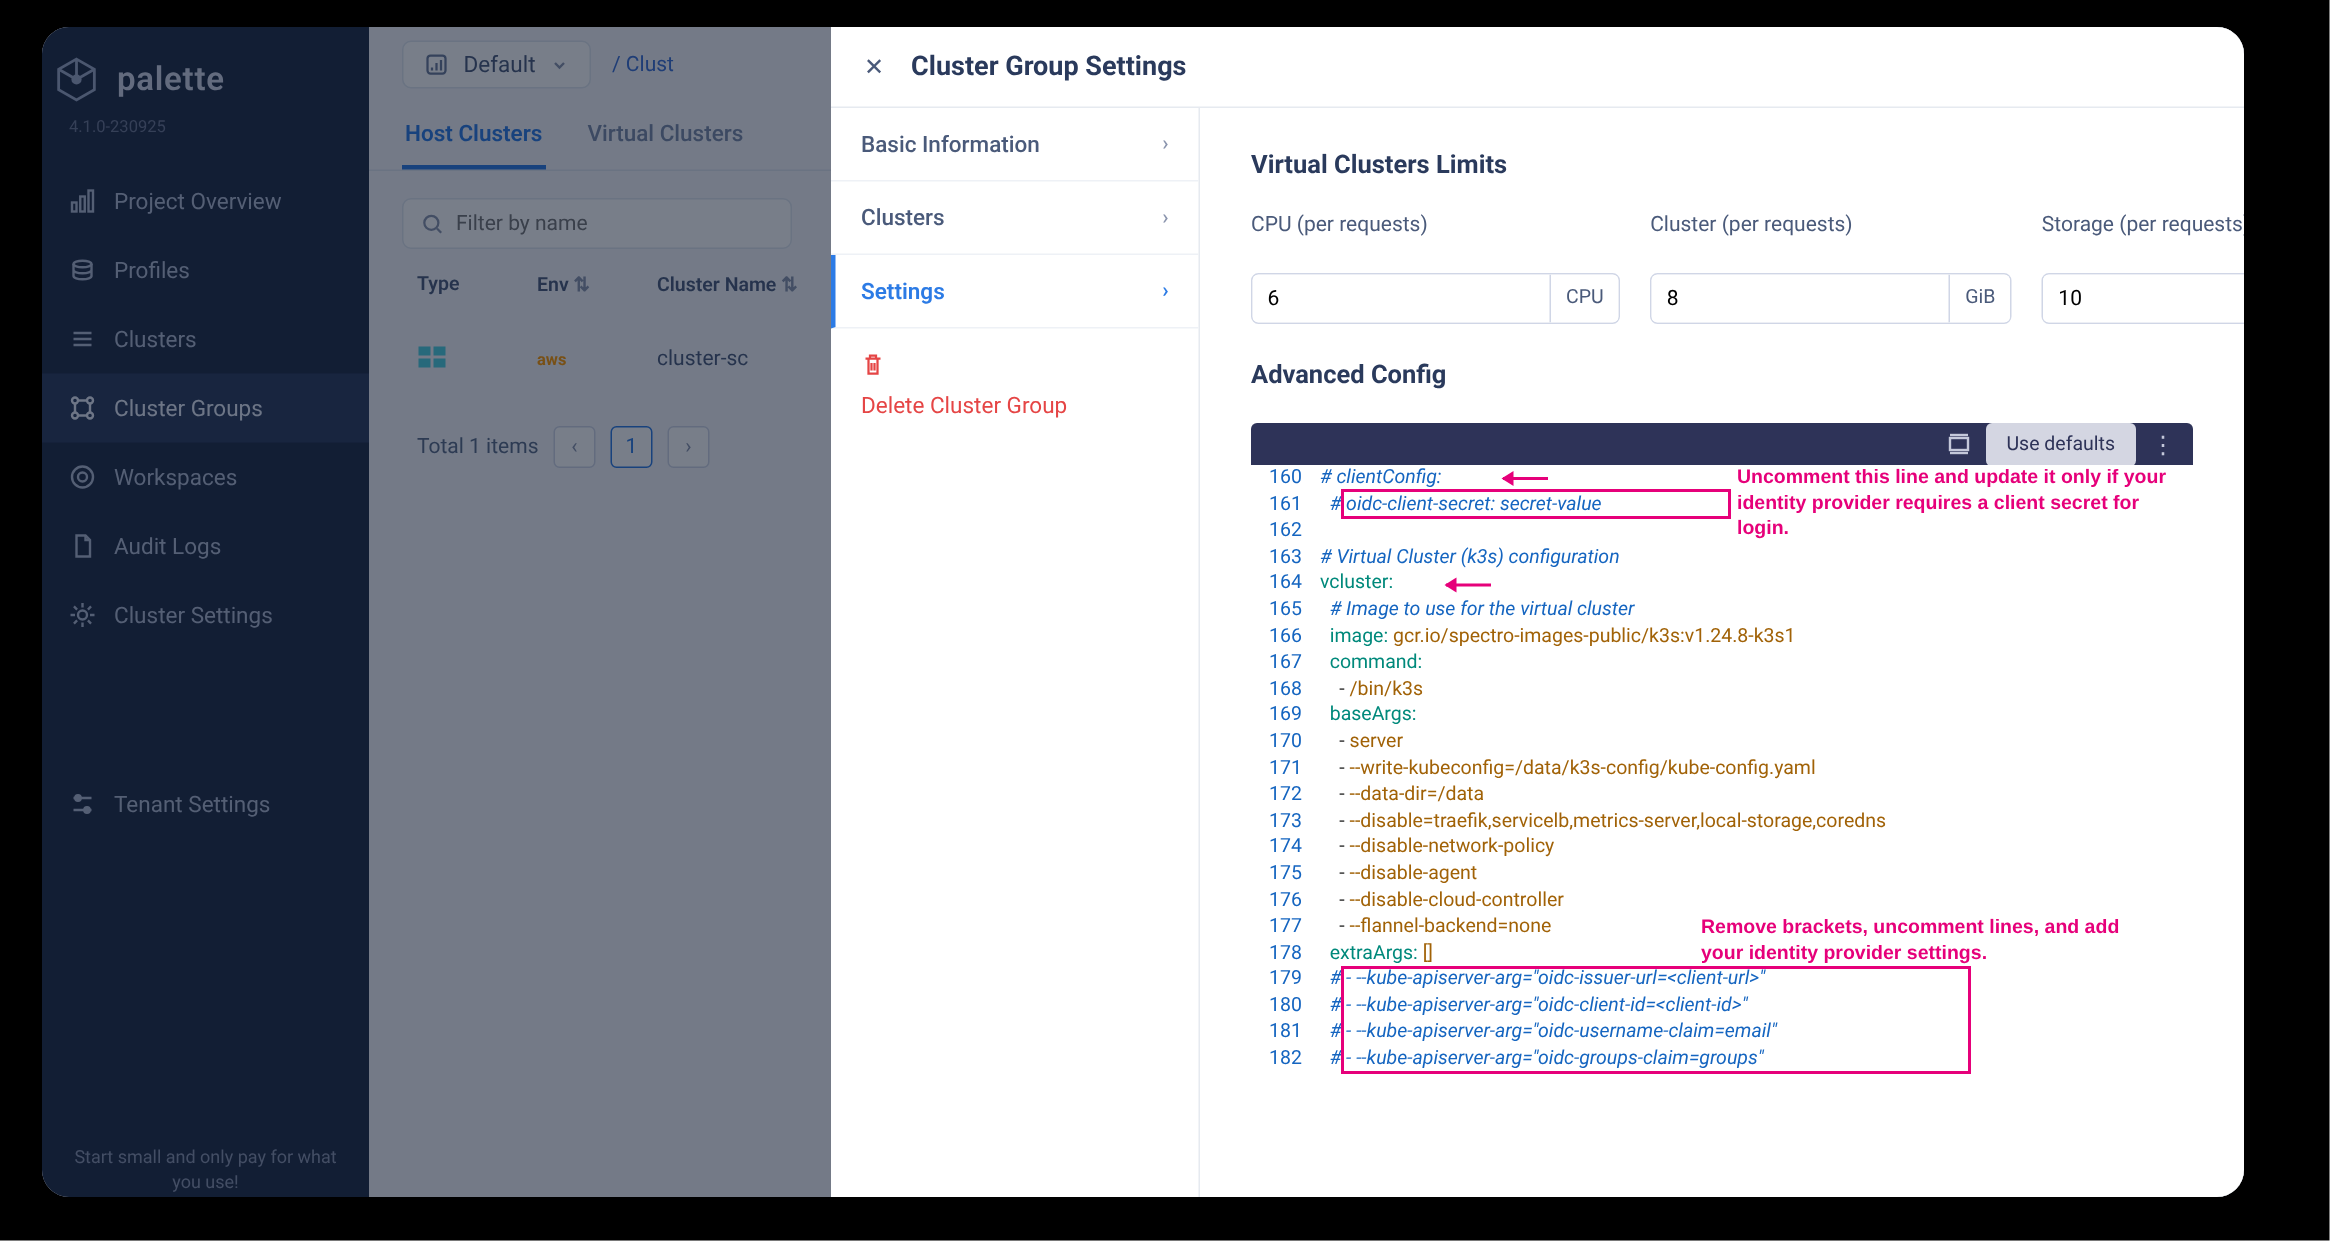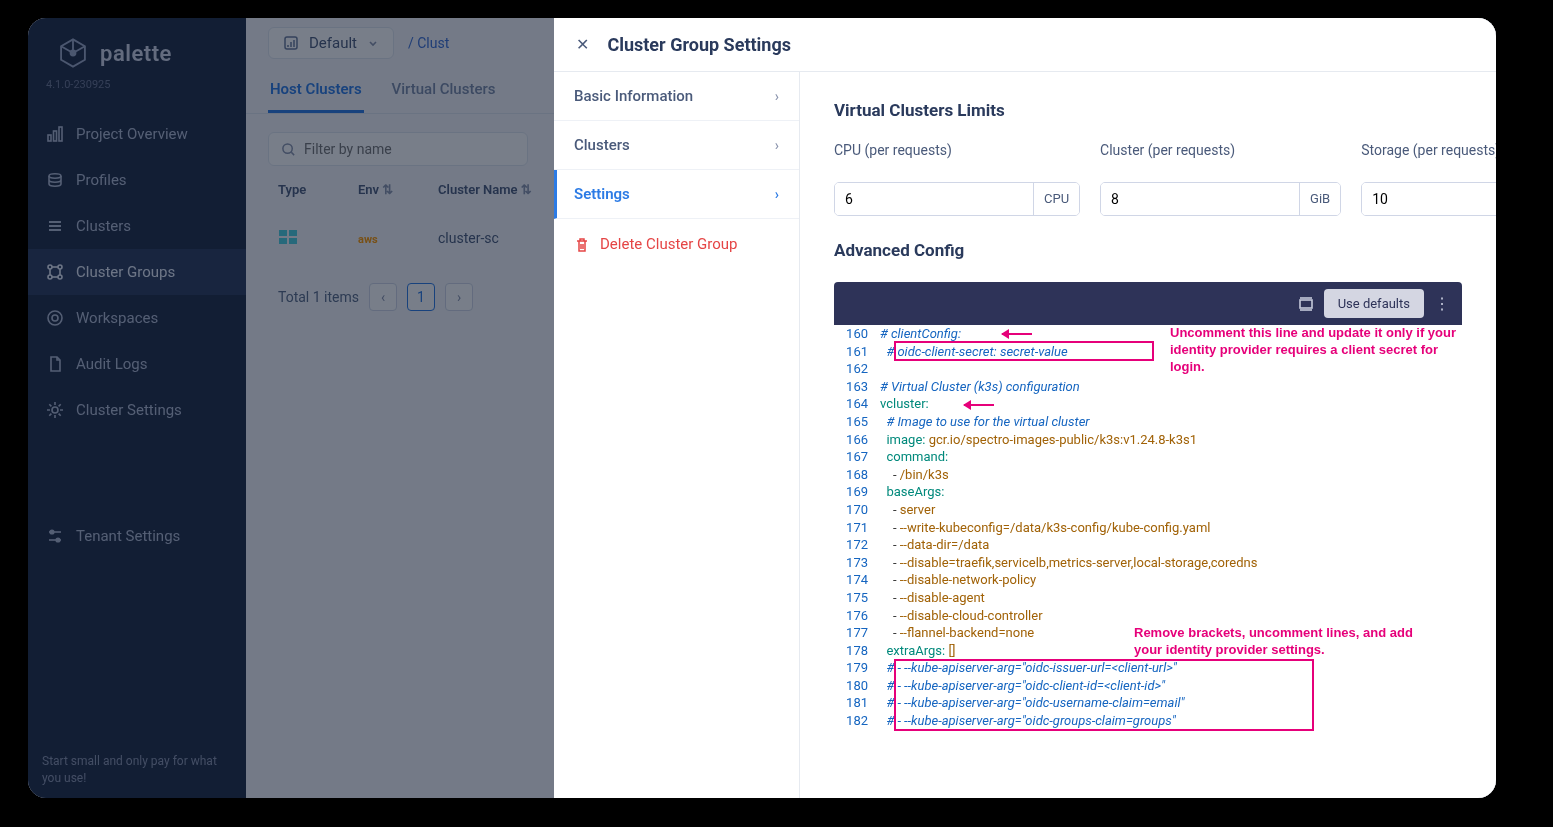--- a/index.html
+++ b/index.html
@@ -1,27 +1,27 @@
 <!DOCTYPE html>
 <html><head>
 <meta charset="utf-8">
 <style>
 * { box-sizing: border-box; margin: 0; padding: 0; font-family: -apple-system, BlinkMacSystemFont, "Segoe UI", Roboto, sans-serif; }
 body { background: #000; width: 1553px; height: 827px; overflow: hidden; position: relative; }
 .app-window { position: absolute; left: 28px; top: 18px; width: 1468px; height: 780px; background: #fff; border-radius: 18px; overflow: hidden; box-shadow: 0 10px 40px rgba(0,0,0,0.5); }
 .sidebar { position: absolute; left: 0; top: 0; width: 218px; height: 100%; background: #1e2a44; color: #9ca8c5; }
-.logo-area { padding: 18px 18px 8px 28px; display: flex; align-items: center; gap: 10px; }
+.logo-area { padding: 18px 18px 8px 6px; display: flex; align-items: center; gap: 10px; }
 .logo-svg { width: 34px; height: 34px; color: #9ca8c5; }
 .logo-text { font-size: 22px; font-weight: 600; color: #d0d6e6; letter-spacing: 0.5px; }
 .version { font-size: 11px; color: #6b7590; padding: 0 18px 20px 18px; }
 .nav { list-style: none; }
 .nav-item { display: flex; align-items: center; gap: 12px; padding: 14px 18px; font-size: 15px; color: #b0bad1; cursor: pointer; }
 .nav-item.active { background: #2a3a5c; color: #e6ecf8; }
 .nav-item .icon { width: 18px; height: 18px; display: inline-flex; align-items: center; justify-content: center; }
-.footer-note { position: absolute; bottom: 11px; left: 0; right: 0; text-align: left; font-size: 12px; color: #8a94ad; line-height: 1.4; padding: 0 14px; }
+.footer-note { position: absolute; bottom: 1px; left: 0; right: 0; text-align: center; font-size: 12px; color: #8a94ad; line-height: 1.4; padding: 0 14px; }
 .main { position: absolute; left: 218px; top: 0; right: 0; bottom: 0; background: #f5f7fa; }
 .topbar { height: 50px; display: flex; align-items: center; padding: 0 22px; }
 .org-select { display: flex; align-items: center; gap: 10px; background: #fff; border: 1px solid #e0e6ef; border-radius: 6px; padding: 6px 14px; font-size: 15px; color: #4a5a7a; }
 .breadcrumb { margin-left: 14px; font-size: 14px; color: #3b6fd6; }
 .tabs { display: flex; gap: 26px; padding: 0 22px; border-bottom: 1px solid #e0e6ef; }
 .tab { padding: 12px 2px; font-size: 15px; color: #7a8aa8; cursor: pointer; border-bottom: 3px solid transparent; font-weight: 500; }
 .tab.active { color: #2c7be5; border-bottom-color: #2c7be5; font-weight: 600; }
 .content { padding: 18px 22px; }
 .filter { background: #fff; border: 1px solid #e0e6ef; border-radius: 6px; padding: 8px 12px; display: flex; align-items: center; gap: 8px; width: 260px; color: #8a94ad; font-size: 14px; }
 .table-head { display: flex; gap: 40px; padding: 16px 10px 10px 10px; font-size: 13px; color: #4a5a7a; font-weight: 600; }
@@ -36,30 +36,30 @@
 .overlay { position: absolute; inset: 0; background: rgba(10,20,40,0.55); }
 .drawer { position: absolute; top: 0; right: 0; bottom: 0; width: 942px; background: #fff; display: flex; flex-direction: column; }
 .drawer-header { display: flex; align-items: center; gap: 18px; padding: 16px 22px; border-bottom: 1px solid #e6eaf0; }
 .close-x { font-size: 16px; color: #4a5a7a; cursor: pointer; }
 .drawer-title { font-size: 18px; font-weight: 700; color: #2a3a5c; }
 .drawer-body { flex: 1; display: flex; overflow: hidden; }
 .setting-nav { width: 246px; border-right: 1px solid #e6eaf0; }
 .setting-item { display: flex; justify-content: space-between; align-items: center; padding: 15px 20px; font-size: 15px; color: #4a5a7a; border-bottom: 1px solid #eef1f6; cursor: pointer; font-weight: 500; }
 .setting-item.active { color: #2c7be5; border-left: 3px solid #2c7be5; padding-left: 17px; font-weight: 600; }
 .chev { color: #8a94ad; font-size: 14px; }
-.delete-item { display: flex; align-items: flex-end; gap: 10px; padding: 16px 20px; color: #e54545; font-size: 15px; cursor: pointer; }
+.delete-item { display: flex; align-items: flex-start; gap: 10px; padding: 16px 20px; color: #e54545; font-size: 15px; cursor: pointer; flex-direction: column; }
 .setting-content { flex: 1; padding: 28px 34px 16px 34px; overflow: auto; }
 .section-title { font-size: 17px; font-weight: 700; color: #2a3a5c; margin-bottom: 22px; }
 .limits-row { display: flex; gap: 20px; margin-bottom: 24px; }
 .limit-group { flex: 1; }
 .limit-label { font-size: 14px; color: #4a5a7a; margin-bottom: 24px; }
 .limit-input-wrap { display: flex; border: 1px solid #d0d6e6; border-radius: 5px; overflow: hidden; }
 .limit-input { flex: 1; border: none; padding: 8px 10px; font-size: 14px; outline: none; }
 .limit-unit { background: #fff; border-left: 1px solid #d0d6e6; padding: 8px 10px; font-size: 13px; color: #4a5a7a; }
-.editor-toolbar { background: #2e3358; height: 43px; display: flex; align-items: center; justify-content: flex-end; padding: 0 12px; gap: 10px; border-radius: 4px 4px 0 0; }
+.editor-toolbar { background: #2e3358; height: 28px; display: flex; align-items: center; justify-content: flex-end; padding: 0 12px; gap: 10px; border-radius: 4px 4px 0 0; }
 .tool-btn { background: #d4d6e2; color: #2e3358; border: none; padding: 7px 14px; border-radius: 4px; font-size: 13px; cursor: pointer; }
 .tool-icon { color: #c4c8da; cursor: pointer; font-size: 16px; }
 .code-editor { background: #fff; font-family: "SFMono-Regular", Consolas, monospace; font-size: 13px; line-height: 17.6px; position: relative; }
 .code-line { display: flex; white-space: pre; }
 .gutter { width: 46px; text-align: right; padding-right: 12px; color: #1565c0; user-select: none; }
 .code { color: #333; position: relative; flex: 1; }
 .c-comment { color: #1565c0; font-style: italic; }
 .c-key { color: #00897b; }
 .c-str { color: #a16207; }
 .c-punc { color: #00897b; }
@@ -314,21 +314,21 @@
             <div class="code-line"><span class="gutter">175</span><span class="code">    - <span class="c-str">--disable-agent</span></span></div>
             <div class="code-line"><span class="gutter">176</span><span class="code">    - <span class="c-str">--disable-cloud-controller</span></span></div>
             <div class="code-line"><span class="gutter">177</span><span class="code">    - <span class="c-str">--flannel-backend=none</span></span></div>
             <div class="code-line"><span class="gutter">178</span><span class="code">  <span class="c-key">extraArgs</span><span class="c-punc">:</span> <span class="c-str">[]</span></span></div>
             <div class="code-line"><span class="gutter">179</span><span class="code">  <span class="c-comment"># - --kube-apiserver-arg="oidc-issuer-url=&lt;client-url&gt;"</span></span></div>
             <div class="code-line"><span class="gutter">180</span><span class="code">  <span class="c-comment"># - --kube-apiserver-arg="oidc-client-id=&lt;client-id&gt;"</span></span></div>
             <div class="code-line"><span class="gutter">181</span><span class="code">  <span class="c-comment"># - --kube-apiserver-arg="oidc-username-claim=email"</span></span></div>
             <div class="code-line"><span class="gutter">182</span><span class="code">  <span class="c-comment"># - --kube-apiserver-arg="oidc-groups-claim=groups"</span></span></div>
             <div class="annot-box" style="top:16px;left:60px;width:260px;height:20px"></div>
           <div class="arrow" style="top:8px;left:168px"></div>
-          <div class="annot-text" style="top:0px;left:336px;width:290px">Uncomment this line and update it only if your identity provider requires a client secret for login.</div>
+          <div class="annot-text" style="top:0px;left:324px;width:290px">Uncomment this line and update it only if your identity provider requires a client secret for login.</div>
           <div class="arrow" style="top:79px;left:130px"></div>
           <div class="annot-box" style="top:334px;left:60px;width:420px;height:72px"></div>
           <div class="annot-text" style="top:300px;left:300px;width:310px">Remove brackets, uncomment lines, and add your identity provider settings.</div>
         </div>
       </div>
     </div>
   </div>
 
 </div>
 

